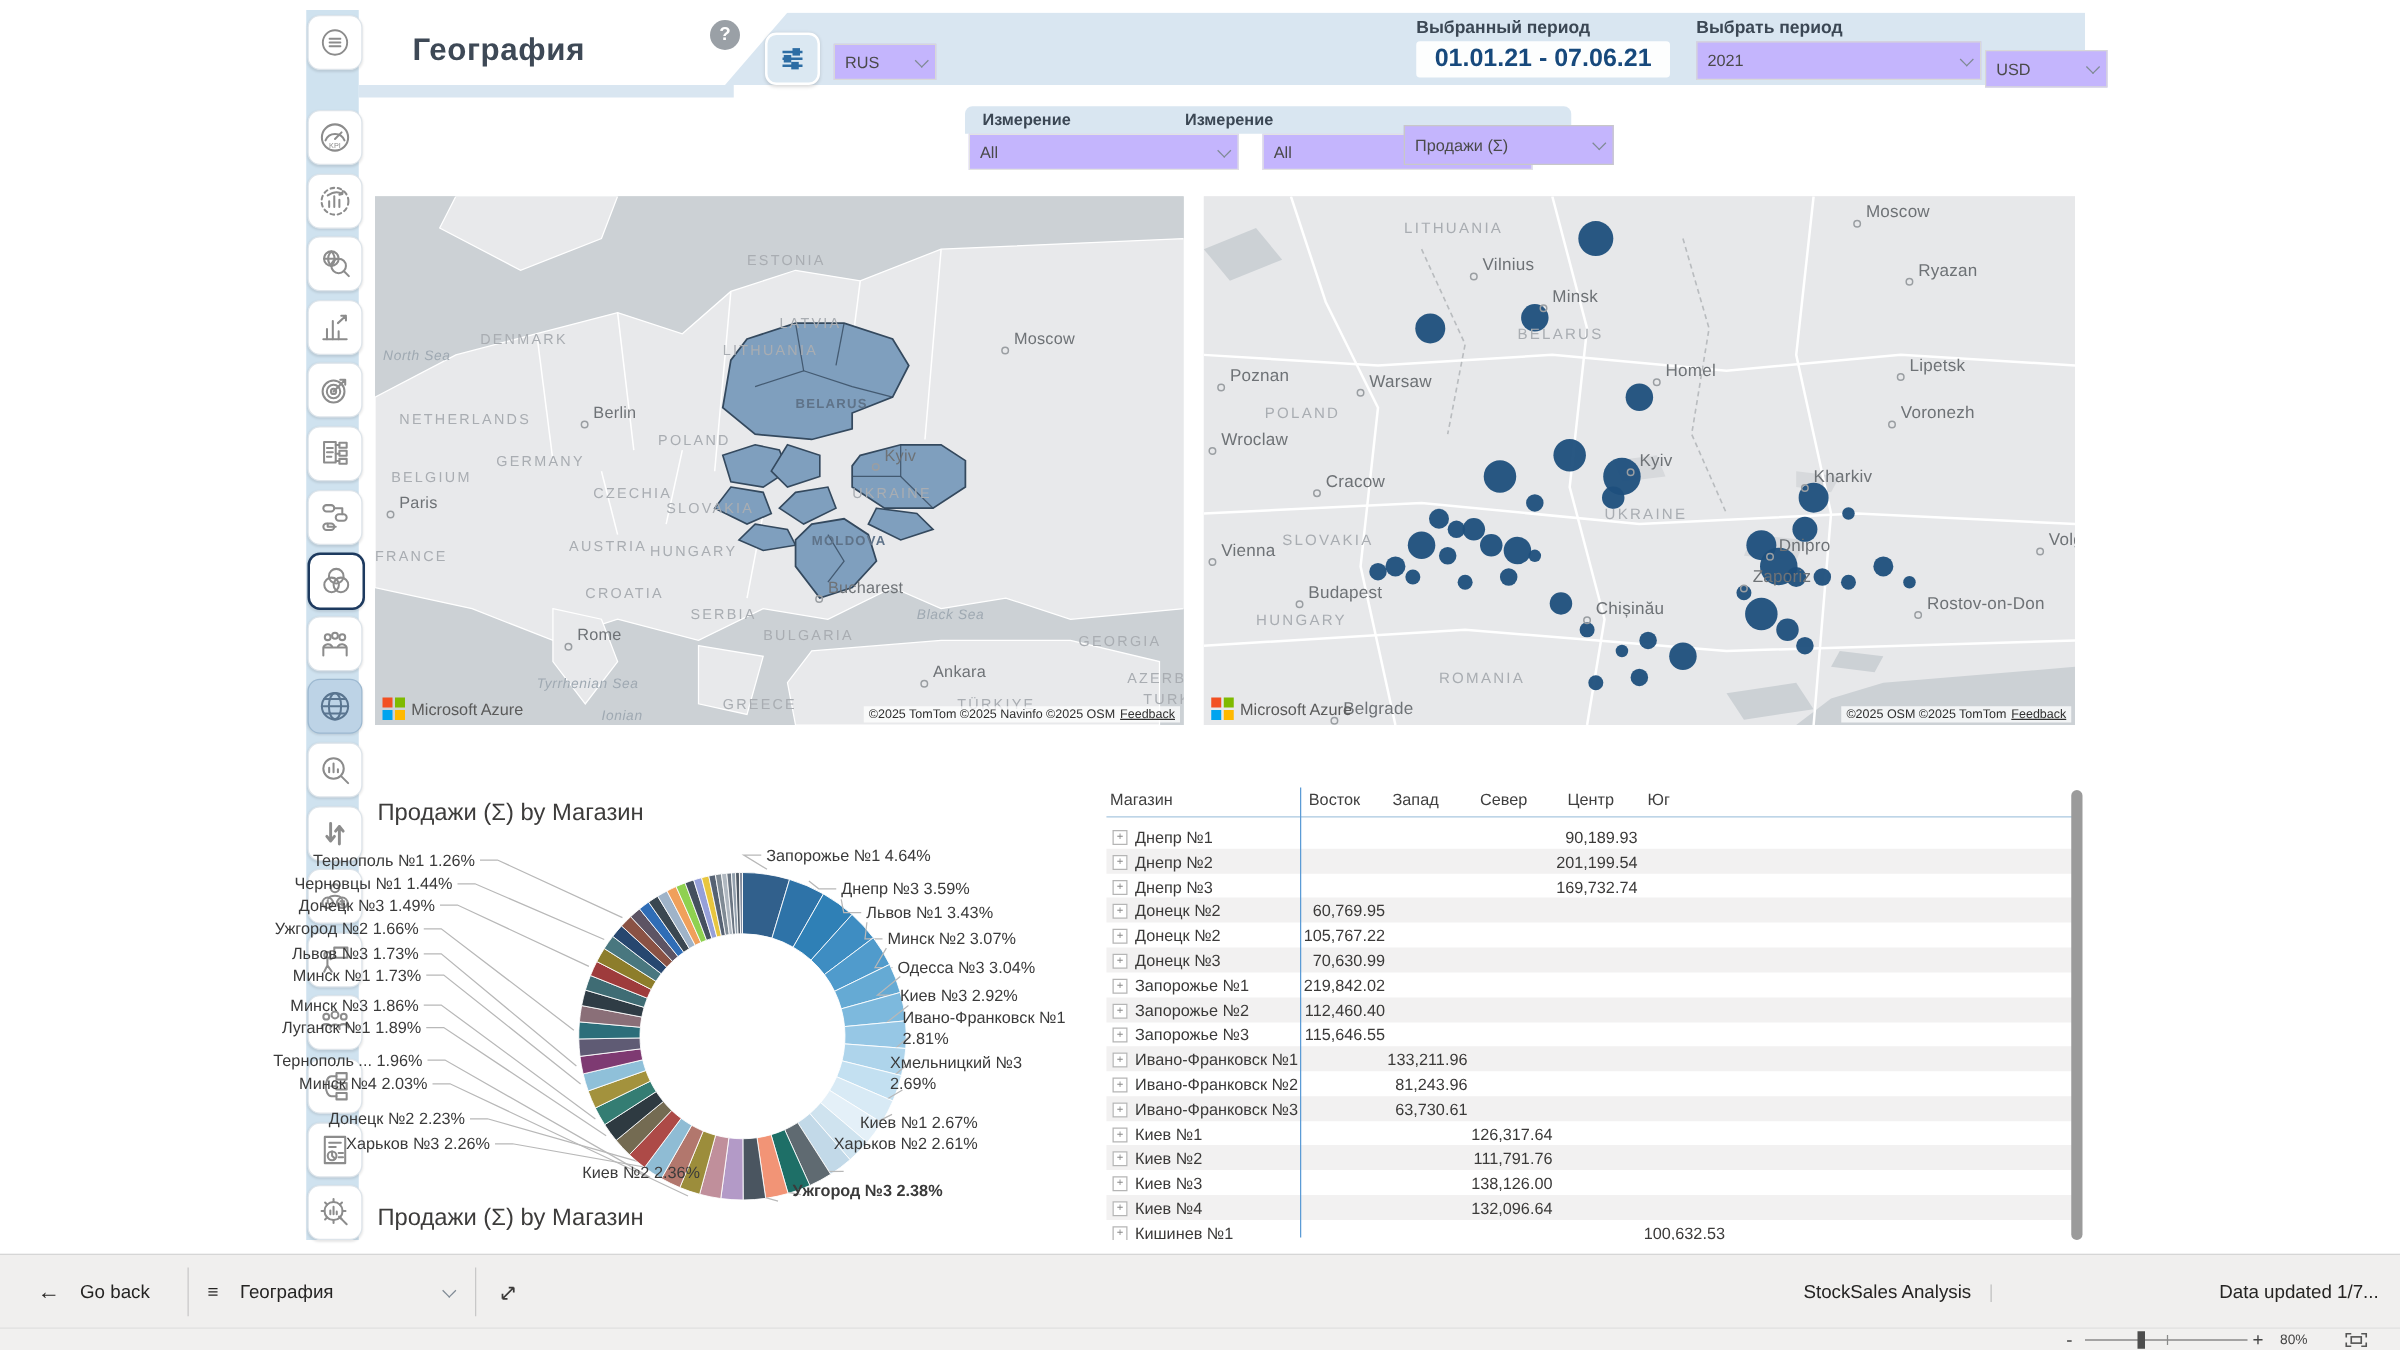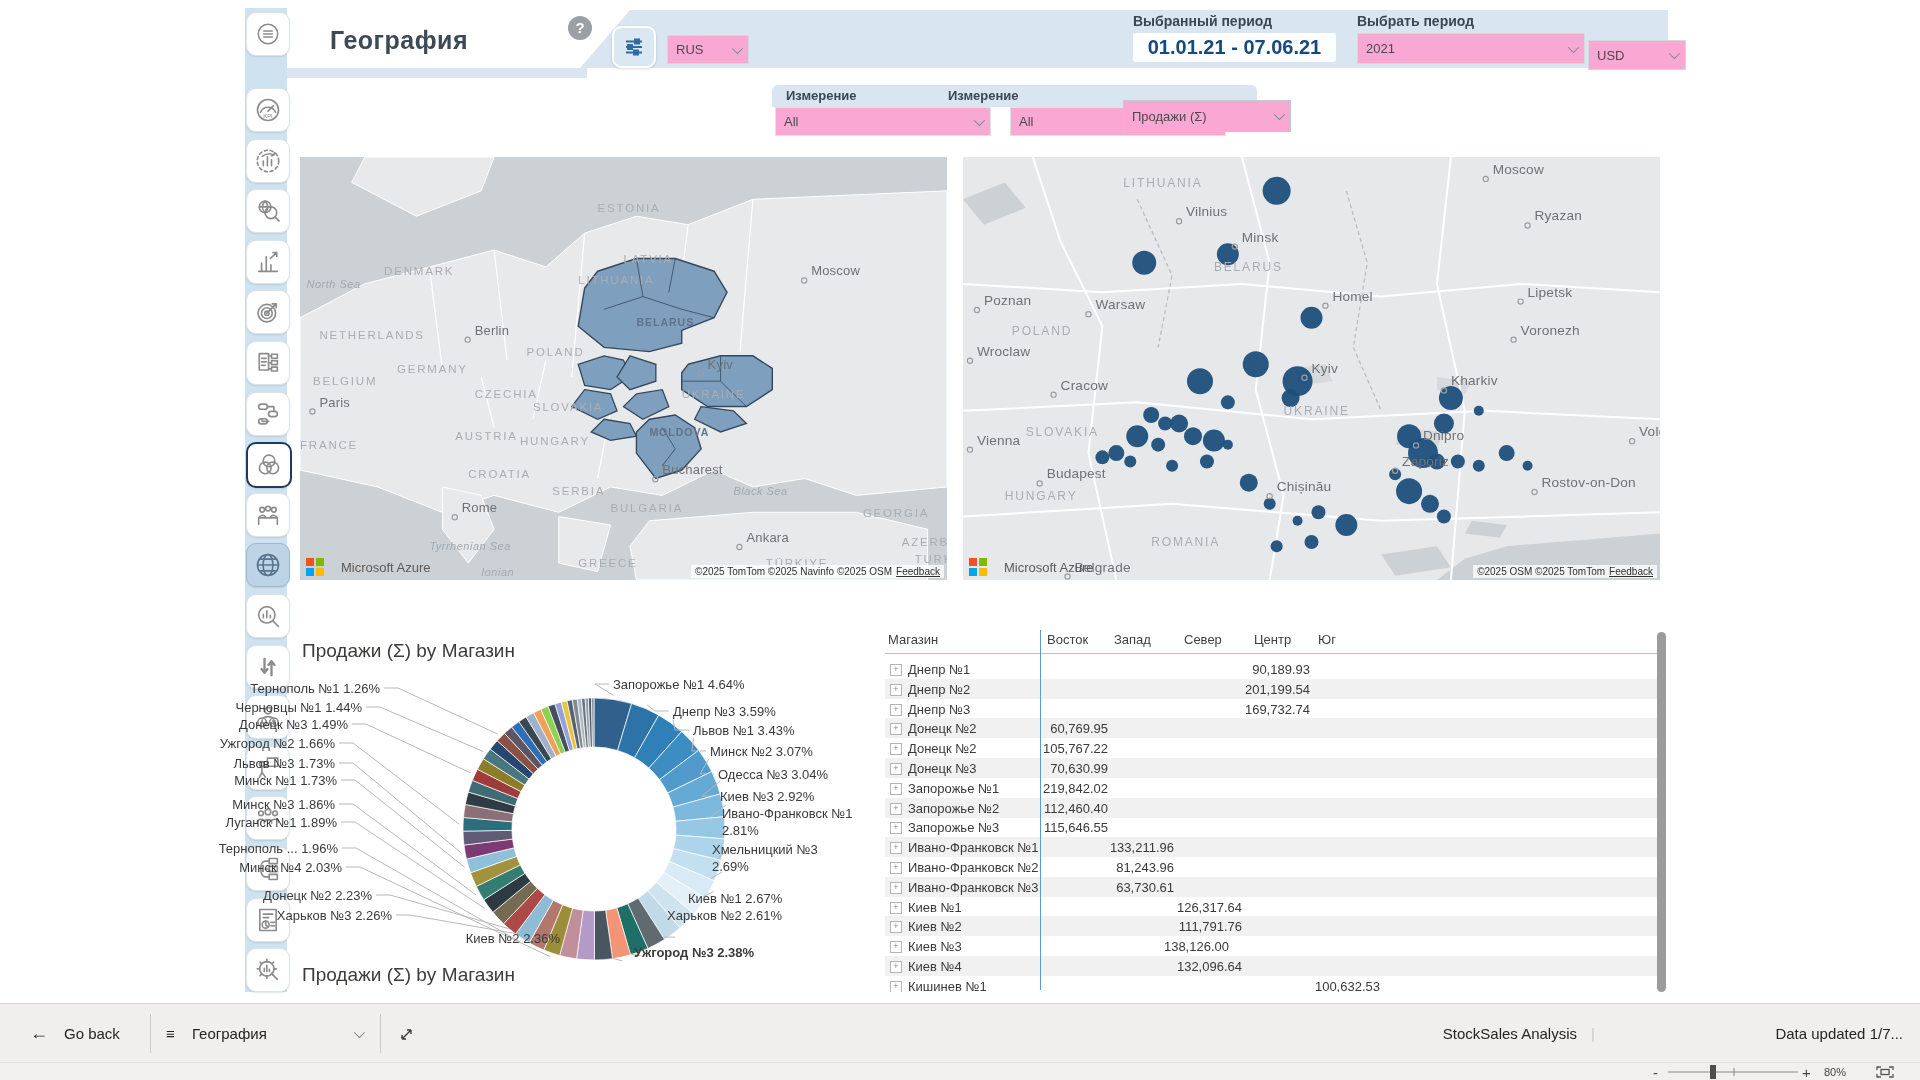--- a/index.html
+++ b/index.html
@@ -8,42 +8,42 @@
   .abs{position:absolute;}
   
   .band-main{left:580px;top:10px;width:1088px;height:58px;background:#d9e6f1;
              clip-path:polygon(50px 0,100% 0,100% 100%,0 100%);}
   .band-strip{left:287px;top:68px;width:300px;height:10px;background:#d9e6f1;}
   .page-title{left:330px;top:26px;font-size:25px;font-weight:bold;color:#3e4956;letter-spacing:.5px;}
   .help-circle{left:568px;top:16px;width:24px;height:24px;border-radius:50%;background:#9aa0a6;
                color:#fff;font-size:15px;font-weight:bold;text-align:center;line-height:24px;}
   .sliders-btn{left:612px;top:26px;width:40px;height:38px;background:#dbe8f2;border:2px solid #fff;
                border-radius:9px;box-shadow:0 1px 3px rgba(0,0,0,.15);display:flex;align-items:center;justify-content:center;}
-  .selbox{background:#f9a8d4;border:1px solid #d8d8d8;font-size:13px;color:#4a4a4a;
+  .selbox{background:#c4b5fd;border:1px solid #d8d8d8;font-size:13px;color:#4a4a4a;
           display:flex;align-items:center;justify-content:space-between;padding:0 8px;}
   .chev{width:7px;height:7px;border-right:1.5px solid #7f8a94;border-bottom:1.5px solid #7f8a94;
         transform:rotate(45deg) translateY(-2px);flex:none;margin-left:6px;}
   .hlabel{font-size:14px;font-weight:bold;color:#3b4754;}
   .period-value{left:1133px;top:33px;width:203px;height:29px;background:#fdfefe;border-radius:3px;
                 color:#17497c;font-size:20px;font-weight:bold;text-align:center;line-height:29px;}
   
   .filterband{left:772px;top:85px;width:485px;height:22px;background:#d9e6f1;border-radius:6px 6px 0 0;}
   
   .side-strip{left:245px;top:8px;width:42px;height:984px;background:#cfe2ef;}
   .sbtn{position:absolute;left:246px;width:42px;height:42px;background:#fff;border:1px solid #dde4ea;
         border-radius:10px;box-shadow:0 1px 2px rgba(0,0,0,.10);display:flex;align-items:center;justify-content:center;}
   .sbtn svg{stroke:#8c8c8c;fill:none;stroke-width:1.4;stroke-linecap:round;stroke-linejoin:round;}
   .sbtn.active{background:#bdd3e6;border-color:#9cb8d0;}
   .sbtn.active svg{stroke:#5a7590;}
   .sbtn.outlined{border:2px solid #1d3a5f;}
   
   .map-panel{overflow:hidden;background:#ccd1d5;}
   .map-attrib{position:absolute;bottom:2px;right:3px;font-size:10px;color:#2f2f2f;background:rgba(255,255,255,.75);padding:1px 4px;}
   .map-attrib u{margin-left:4px;text-align:center;}
-  .azure{position:absolute;bottom:4px;left:6px;display:flex;align-items:center;gap:17px;
+  .azure{position:absolute;bottom:4px;left:6px;display:flex;align-items:center;gap:5px;
          font-size:13px;color:#5a5a5a;}
   .mslogo{display:grid;grid-template-columns:8px 8px;grid-gap:2px;}
   .mslogo i{width:8px;height:8px;display:block;}
   
   .chart-title{font-size:19px;color:#3d3c3b;}
   #donut-panel{left:300px;top:660px;width:585px;height:335px;}
   .dlabel{position:absolute;white-space:nowrap;font-size:13px;color:#3a3a3a;line-height:17px;}
   .dlabel.wrap{white-space:normal;}
   
   #table-panel{left:885px;top:625px;width:775px;height:367px;overflow:hidden;font-size:13px;}
@@ -664,21 +664,21 @@
         <div class="tval" style="width: 110px; left: 247px;">126,317.64</div>
       </div>
       <div class="trow alt" style="top: 291.4px;">
         <div class="texp">+</div>
         <div class="tname">Киев №2</div>
         <div class="tval" style="width: 110px; left: 247px;">111,791.76</div>
       </div>
       <div class="trow" style="top: 311.2px;">
         <div class="texp">+</div>
         <div class="tname">Киев №3</div>
-        <div class="tval" style="width: 110px; left: 234px;">138,126.00</div>
+        <div class="tval" style="width: 110px; left: 247px;">138,126.00</div>
       </div>
       <div class="trow alt" style="top: 331px;">
         <div class="texp">+</div>
         <div class="tname">Киев №4</div>
         <div class="tval" style="width: 110px; left: 247px;">132,096.64</div>
       </div>
       <div class="trow" style="top: 350.8px;">
         <div class="texp">+</div>
         <div class="tname">Кишинев №1</div>
         <div class="tval" style="width: 110px; left: 385px;">100,632.53</div>

